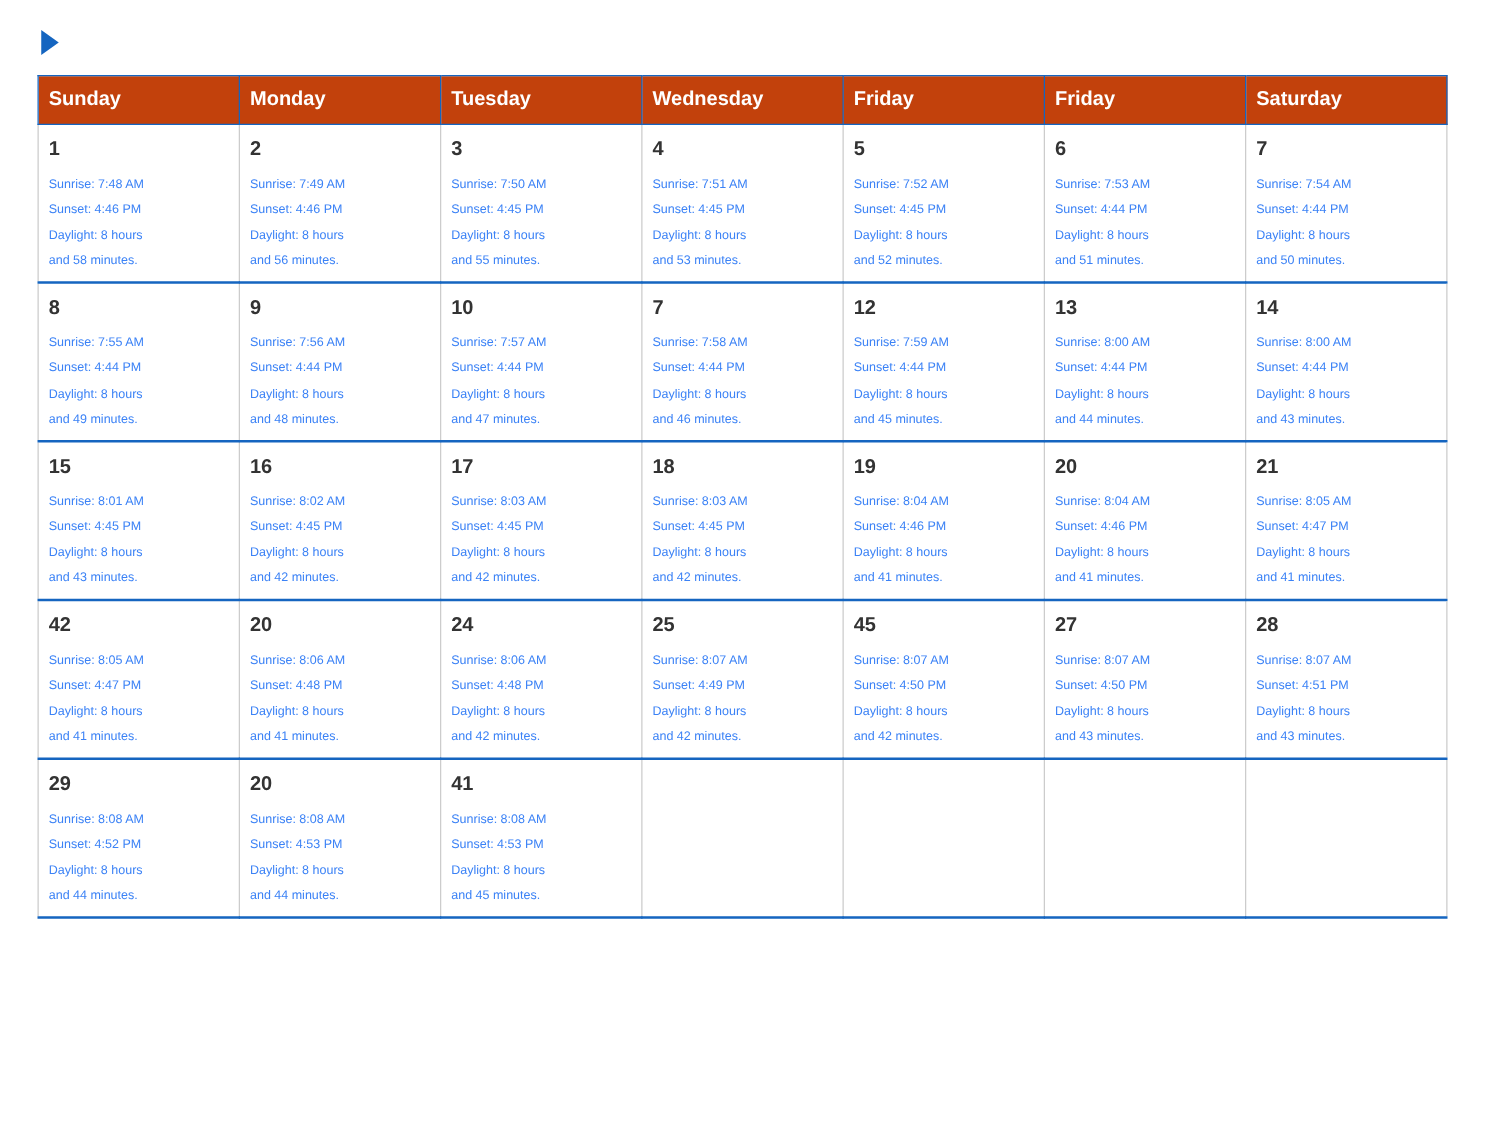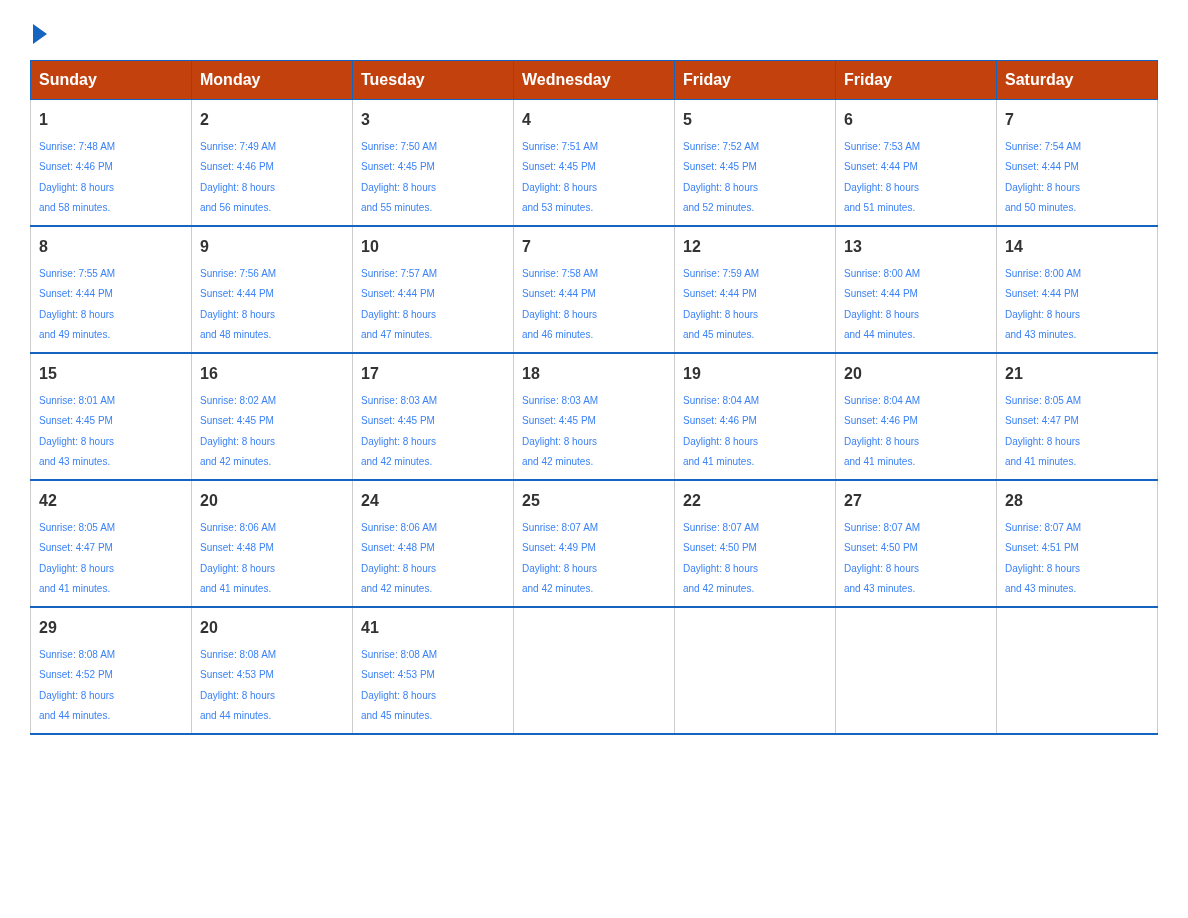--- a/index.html
+++ b/index.html
@@ -163,21 +163,21 @@
         <td><span class="day-num">18</span><span class="cell-text">Sunrise: 8:03 AM<br>Sunset: 4:45 PM<br>Daylight: 8 hours<br>and 42 minutes.</span></td>
         <td><span class="day-num">19</span><span class="cell-text">Sunrise: 8:04 AM<br>Sunset: 4:46 PM<br>Daylight: 8 hours<br>and 41 minutes.</span></td>
         <td><span class="day-num">20</span><span class="cell-text">Sunrise: 8:04 AM<br>Sunset: 4:46 PM<br>Daylight: 8 hours<br>and 41 minutes.</span></td>
         <td><span class="day-num">21</span><span class="cell-text">Sunrise: 8:05 AM<br>Sunset: 4:47 PM<br>Daylight: 8 hours<br>and 41 minutes.</span></td>
       </tr>
       <tr>
         <td><span class="day-num">42</span><span class="cell-text">Sunrise: 8:05 AM<br>Sunset: 4:47 PM<br>Daylight: 8 hours<br>and 41 minutes.</span></td>
         <td><span class="day-num">20</span><span class="cell-text">Sunrise: 8:06 AM<br>Sunset: 4:48 PM<br>Daylight: 8 hours<br>and 41 minutes.</span></td>
         <td><span class="day-num">24</span><span class="cell-text">Sunrise: 8:06 AM<br>Sunset: 4:48 PM<br>Daylight: 8 hours<br>and 42 minutes.</span></td>
         <td><span class="day-num">25</span><span class="cell-text">Sunrise: 8:07 AM<br>Sunset: 4:49 PM<br>Daylight: 8 hours<br>and 42 minutes.</span></td>
-        <td><span class="day-num">22</span><span class="cell-text">Sunrise: 8:07 AM<br>Sunset: 4:50 PM<br>Daylight: 8 hours<br>and 42 minutes.</span></td>
+        <td><span class="day-num">45</span><span class="cell-text">Sunrise: 8:07 AM<br>Sunset: 4:50 PM<br>Daylight: 8 hours<br>and 42 minutes.</span></td>
         <td><span class="day-num">27</span><span class="cell-text">Sunrise: 8:07 AM<br>Sunset: 4:50 PM<br>Daylight: 8 hours<br>and 43 minutes.</span></td>
         <td><span class="day-num">28</span><span class="cell-text">Sunrise: 8:07 AM<br>Sunset: 4:51 PM<br>Daylight: 8 hours<br>and 43 minutes.</span></td>
       </tr>
       <tr>
         <td><span class="day-num">29</span><span class="cell-text">Sunrise: 8:08 AM<br>Sunset: 4:52 PM<br>Daylight: 8 hours<br>and 44 minutes.</span></td>
         <td><span class="day-num">20</span><span class="cell-text">Sunrise: 8:08 AM<br>Sunset: 4:53 PM<br>Daylight: 8 hours<br>and 44 minutes.</span></td>
         <td><span class="day-num">41</span><span class="cell-text">Sunrise: 8:08 AM<br>Sunset: 4:53 PM<br>Daylight: 8 hours<br>and 45 minutes.</span></td>
         <td class="empty-cell"></td>
         <td class="empty-cell"></td>
         <td class="empty-cell"></td>

